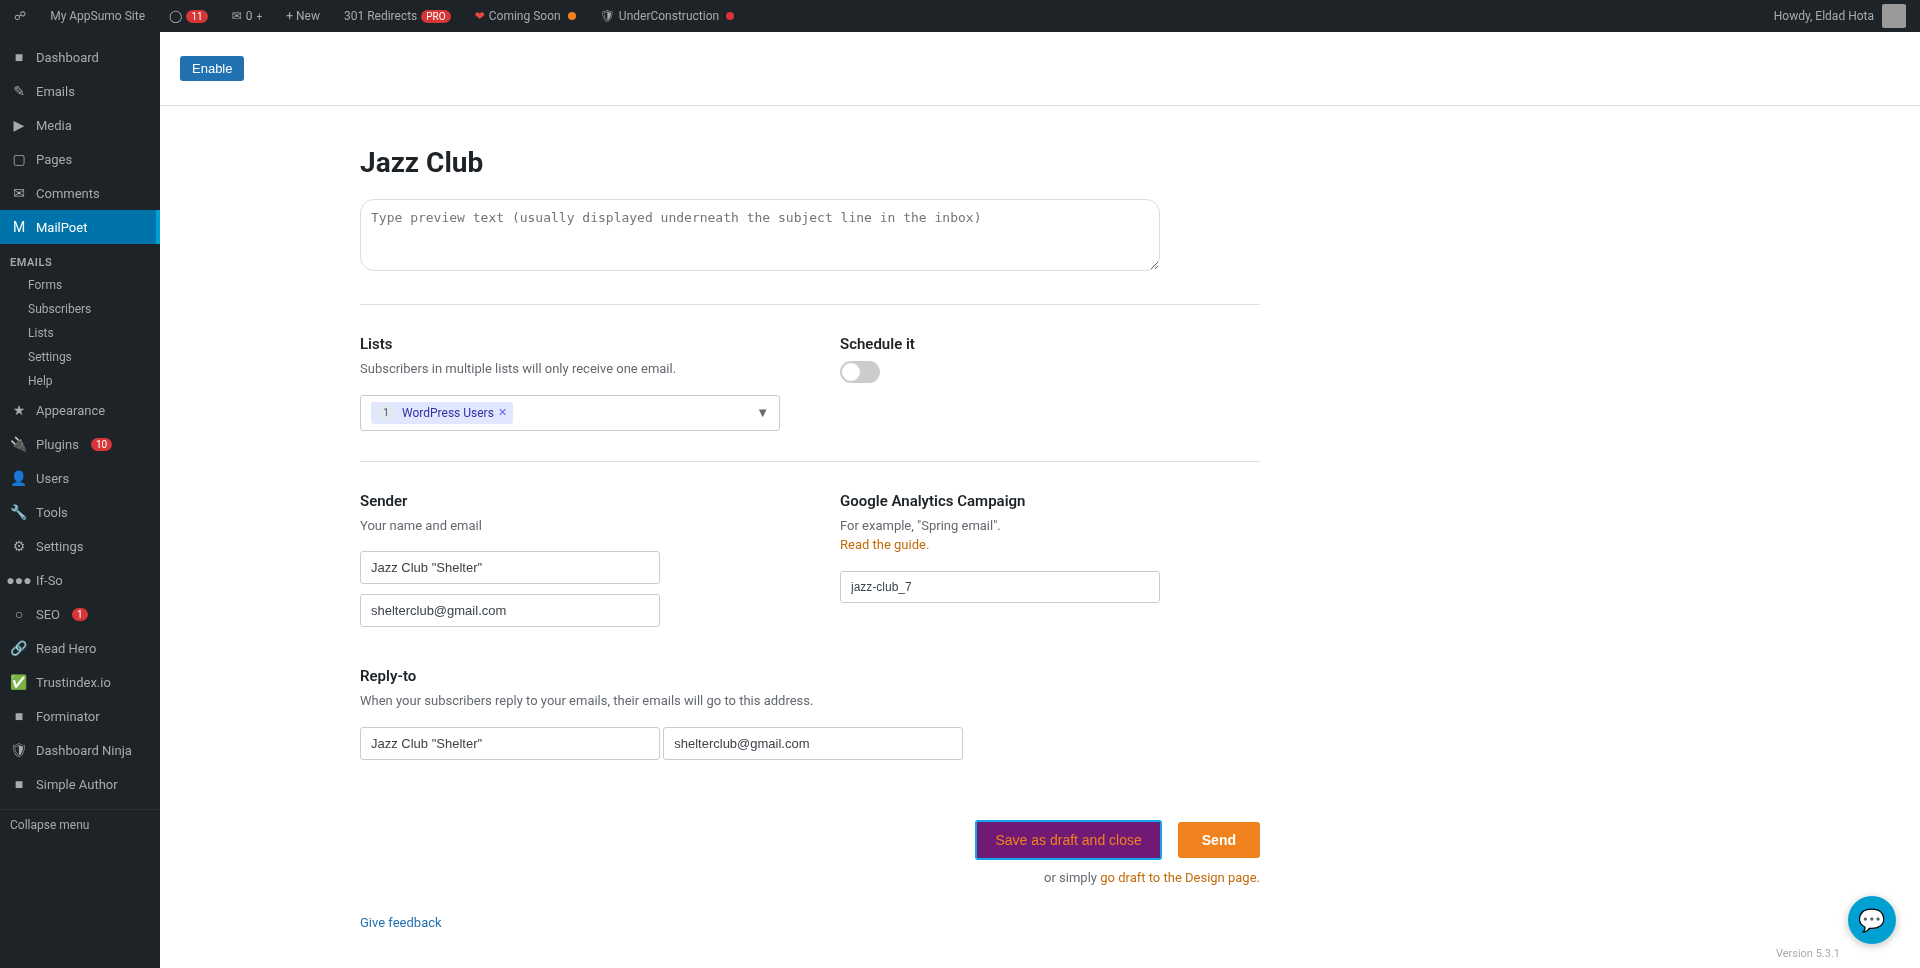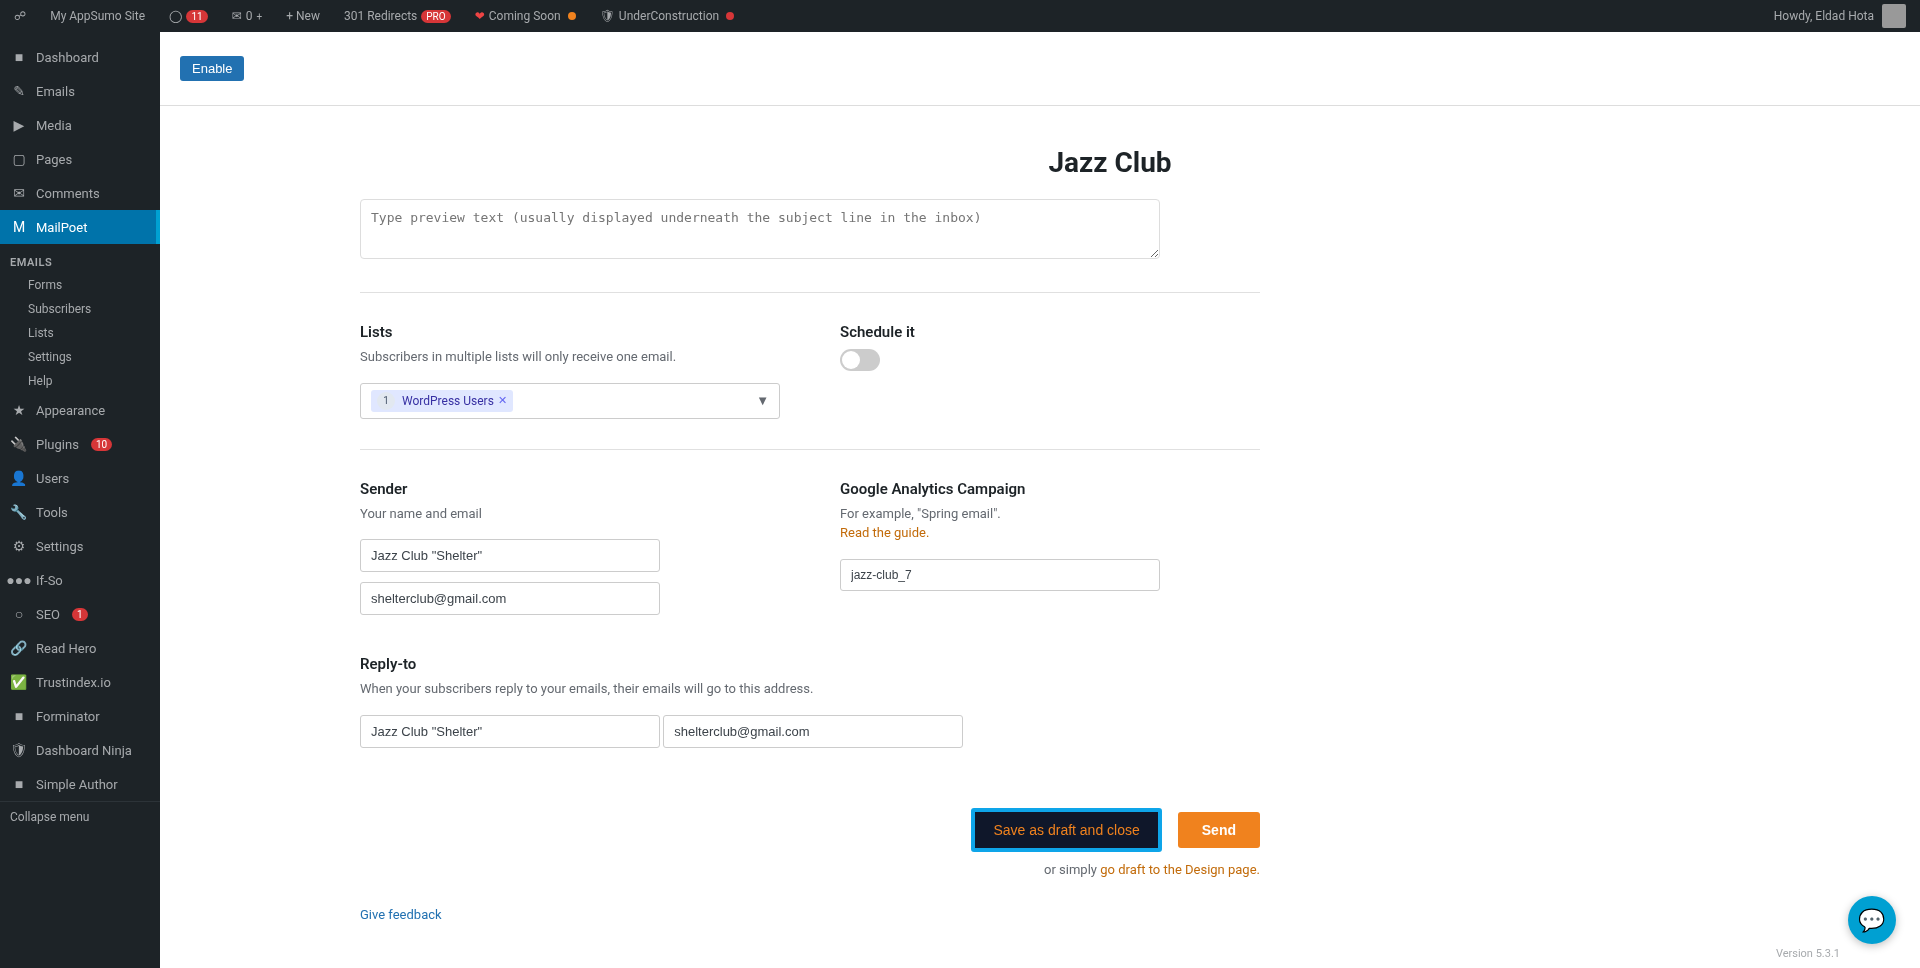--- a/index.html
+++ b/index.html
@@ -81,20 +81,21 @@
       cursor: pointer;
       font-size: 12px;
     }
     .sidebar-badge { background: #d63638; color: #fff; border-radius: 10px; padding: 1px 5px; font-size: 10px; margin-left: 4px; }
     .collapse-menu {
       padding: 8px 10px;
       color: #a7aaad;
       cursor: pointer;
       font-size: 12px;
       border-top: 1px solid #2c3338;
+      margin-top: 8px;
     }
 
     
     .main-content {
       margin-left: 160px;
       flex: 1;
       background: #f0f0f1;
       padding: 0;
     }
 
@@ -120,29 +121,28 @@
       margin: 0;
       padding: 40px 60px 40px 200px;
       min-height: calc(100vh - 100px);
     }
 
     .email-title {
       font-size: 28px;
       font-weight: 700;
       color: #1d2327;
       margin-bottom: 20px;
-      text-align: center;
     }
 
     .preview-textarea {
       width: 100%;
       max-width: 800px;
-      height: 60px;
+      height: 72px;
       border: 1px solid #ddd;
-      border-radius: 4px;
+      border-radius: 14px;
       padding: 10px;
       font-size: 13px;
       color: #404040;
       resize: vertical;
       outline: none;
     }
 
     .divider { border: none; border-top: 1px solid #e0e0e0; margin: 30px 0; max-width: 900px; }
 
     
@@ -247,22 +247,22 @@
     .actions-area {
       display: flex;
       align-items: center;
       gap: 16px;
       max-width: 900px;
       justify-content: flex-end;
       margin-top: 20px;
       padding-top: 20px;
     }
     .btn-draft {
-      background: #0f172a;
-      border: 4px solid #0ea5e9;
+      background: #701a75;
+      border: 2px solid #0ea5e9;
       color: #f0821e;
       padding: 10px 18px;
       border-radius: 3px;
       cursor: pointer;
       font-size: 14px;
       font-weight: 500;
     }
     .btn-send {
       background: #f0821e;
       border: none;

